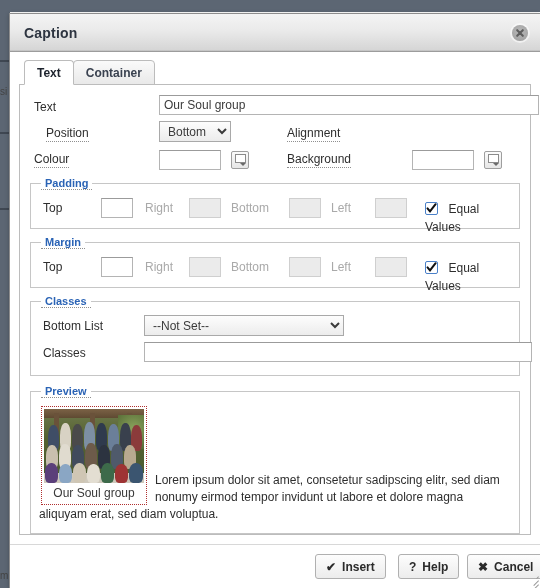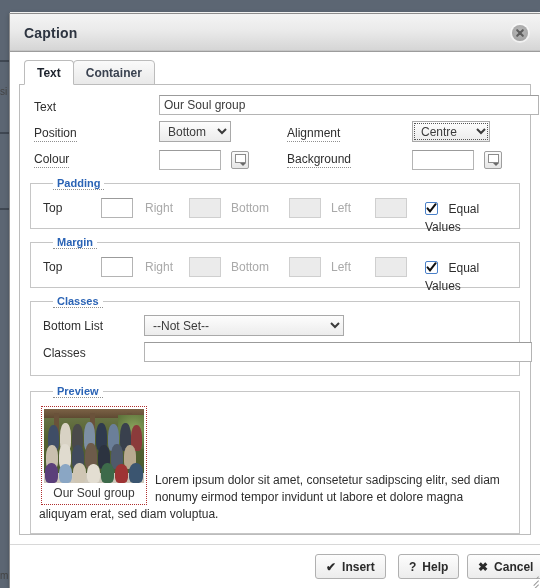--- a/index.html
+++ b/index.html
@@ -158,21 +158,21 @@
 
   
   fieldset {
     position: relative;
     border: 1px solid #c6c6c6;
     margin: 0 2px 7px 2px;
     padding: 6px 8px 8px 8px;
   }
   legend {
     font-size: 11px; font-weight: bold; color: #2a63b5;
-    padding: 0 4px; margin-left: 14px;
+    padding: 0 4px; margin-left: 2px;
     border-bottom: 1px dotted #8f8f8f;
   }
   .box-row { position: relative; height: 24px; }
   .box-lbl {
     position: absolute; top: 5px; font-size: 12px; color: #2e2e2e;
   }
   .box-lbl.dim { color: #a9a9a9; text-align: center; }
   .box-in {
     position: absolute; top: 2px; width: 32px; height: 20px;
     border: 1px solid #b4b4b4; border-top-color: #9b9b9b;
@@ -298,28 +298,25 @@
   </div>
 
   <div id="panel">
 
     <div class="row">
       <span class="lbl" style="left:6px">Text</span>
       <input type="text" style="left: 131px; width: 380px;" value="Our Soul group">
     </div>
 
     <div class="row">
-      <span class="lbl hint" style="left:6px">Position</span>
+      <span class="lbl hint" style="left:18px">Position</span>
       <select style="left:131px; width:72px;">
         <option>Bottom</option>
       </select>
       <span class="lbl hint" style="left:259px">Alignment</span>
-      <select class="focused" style="left:384px; width:78px;">
-        <option>Centre</option>
-      </select>
     </div>
 
     <div class="row" style="height:30px">
       <span class="lbl hint" style="left:6px">Colour</span>
       <input type="text" style="left: 131px; width: 62px; top: 3px;" value="">
       <span class="swatch-btn" style="left:203px; top:4px;">
           <i></i>
           <b></b>
         </span>
 

